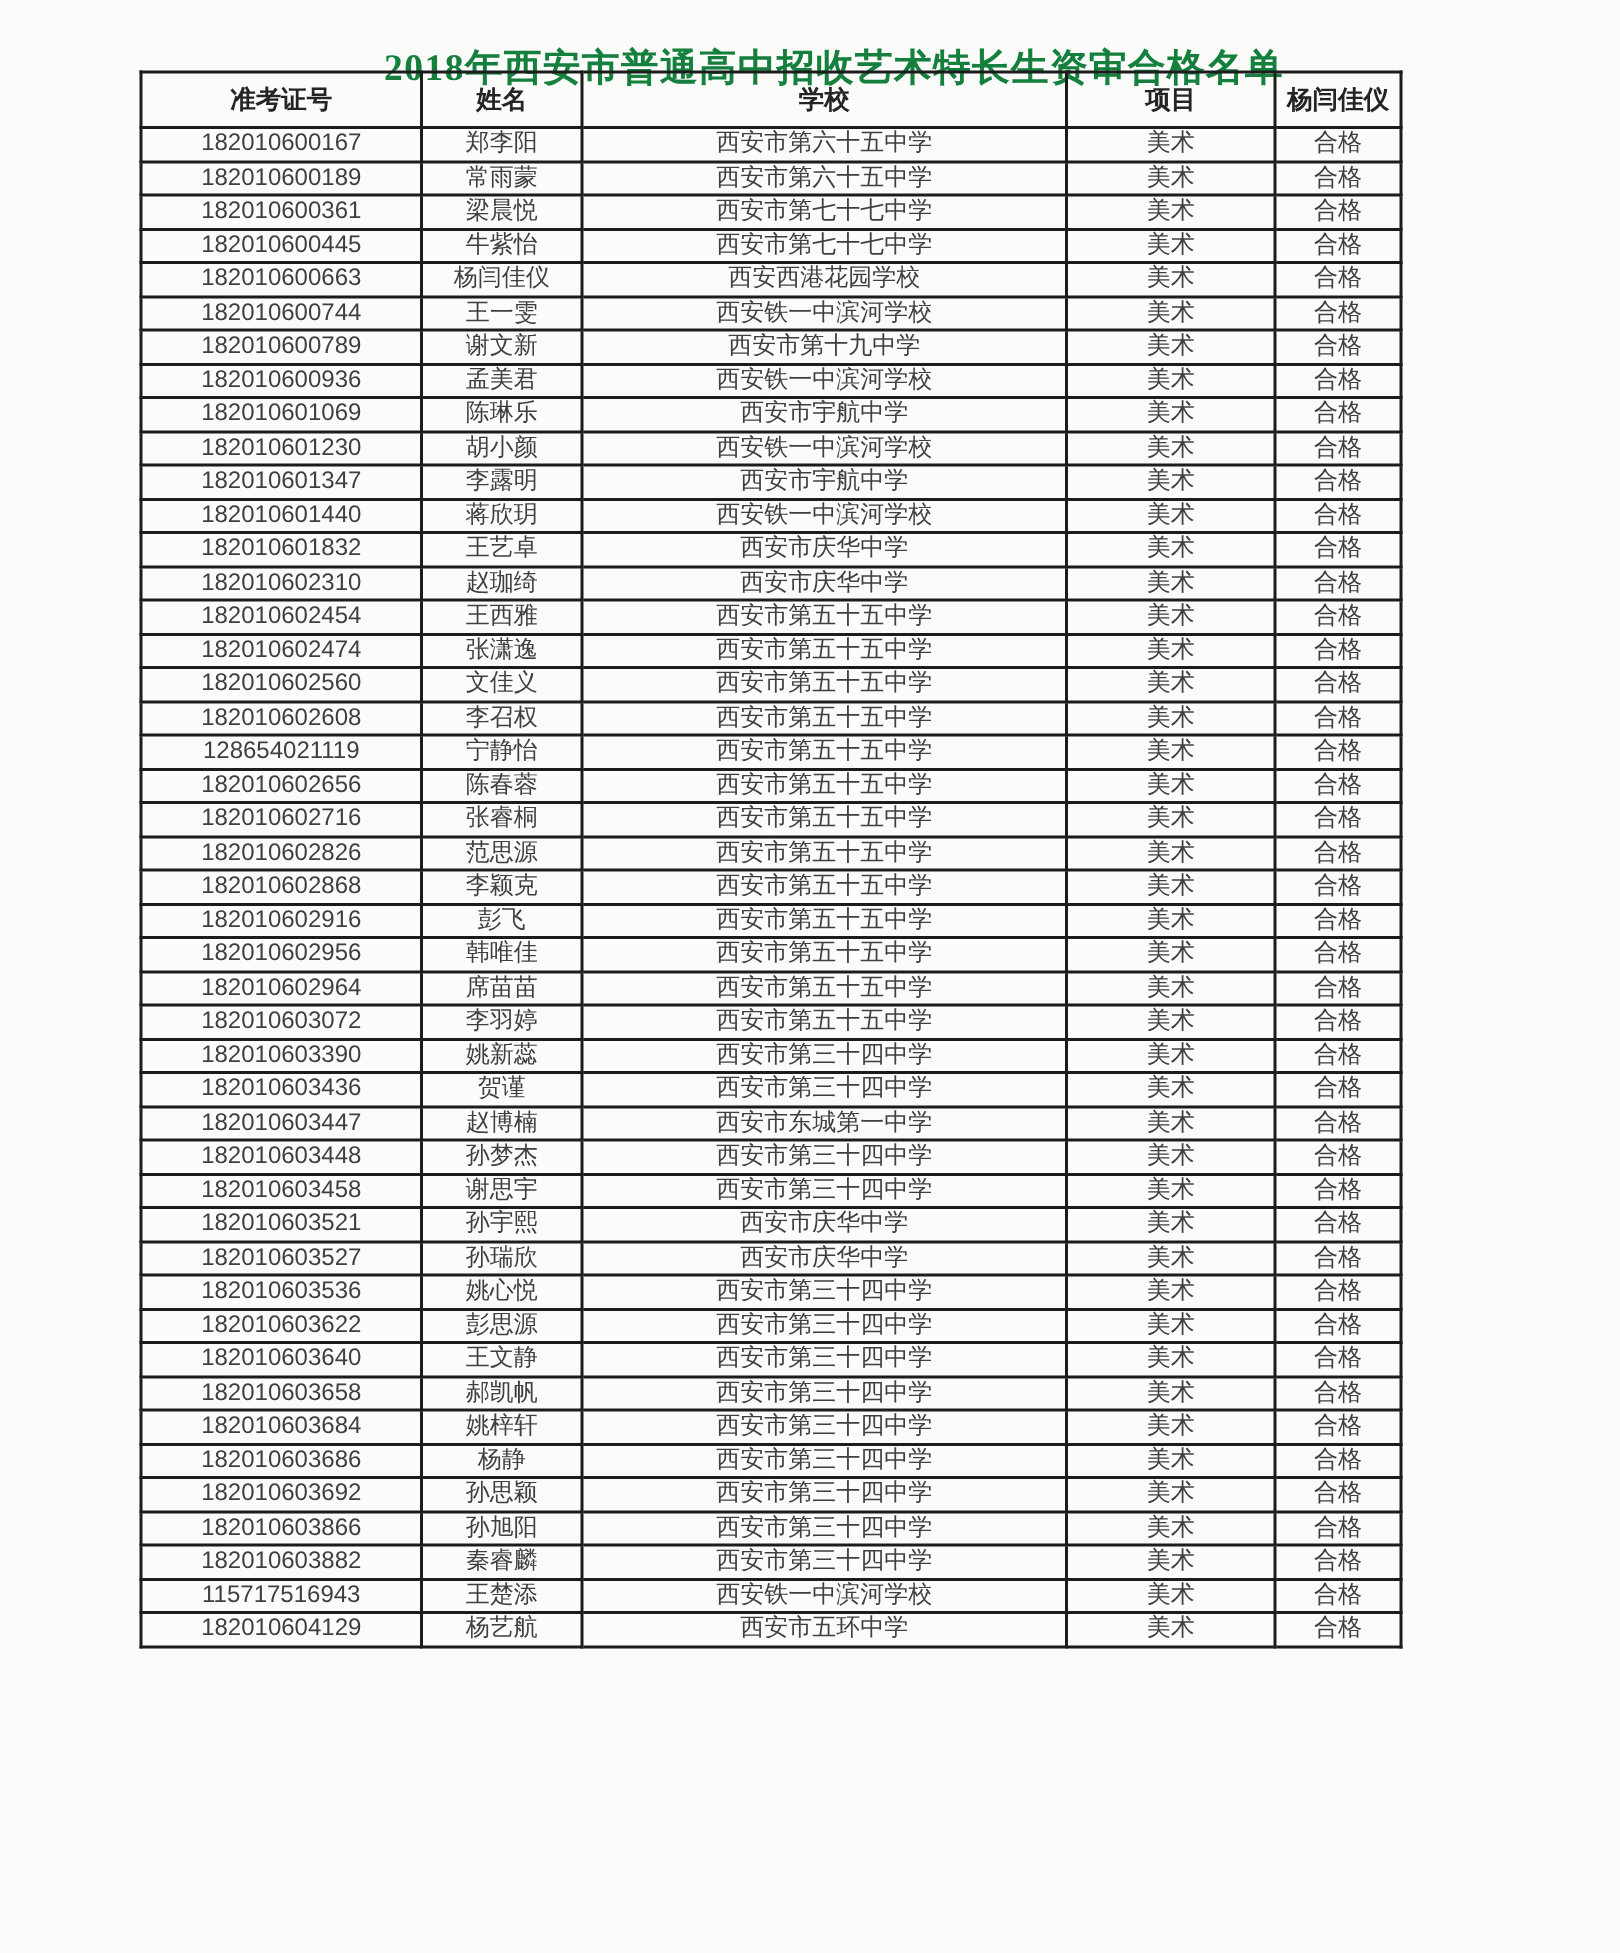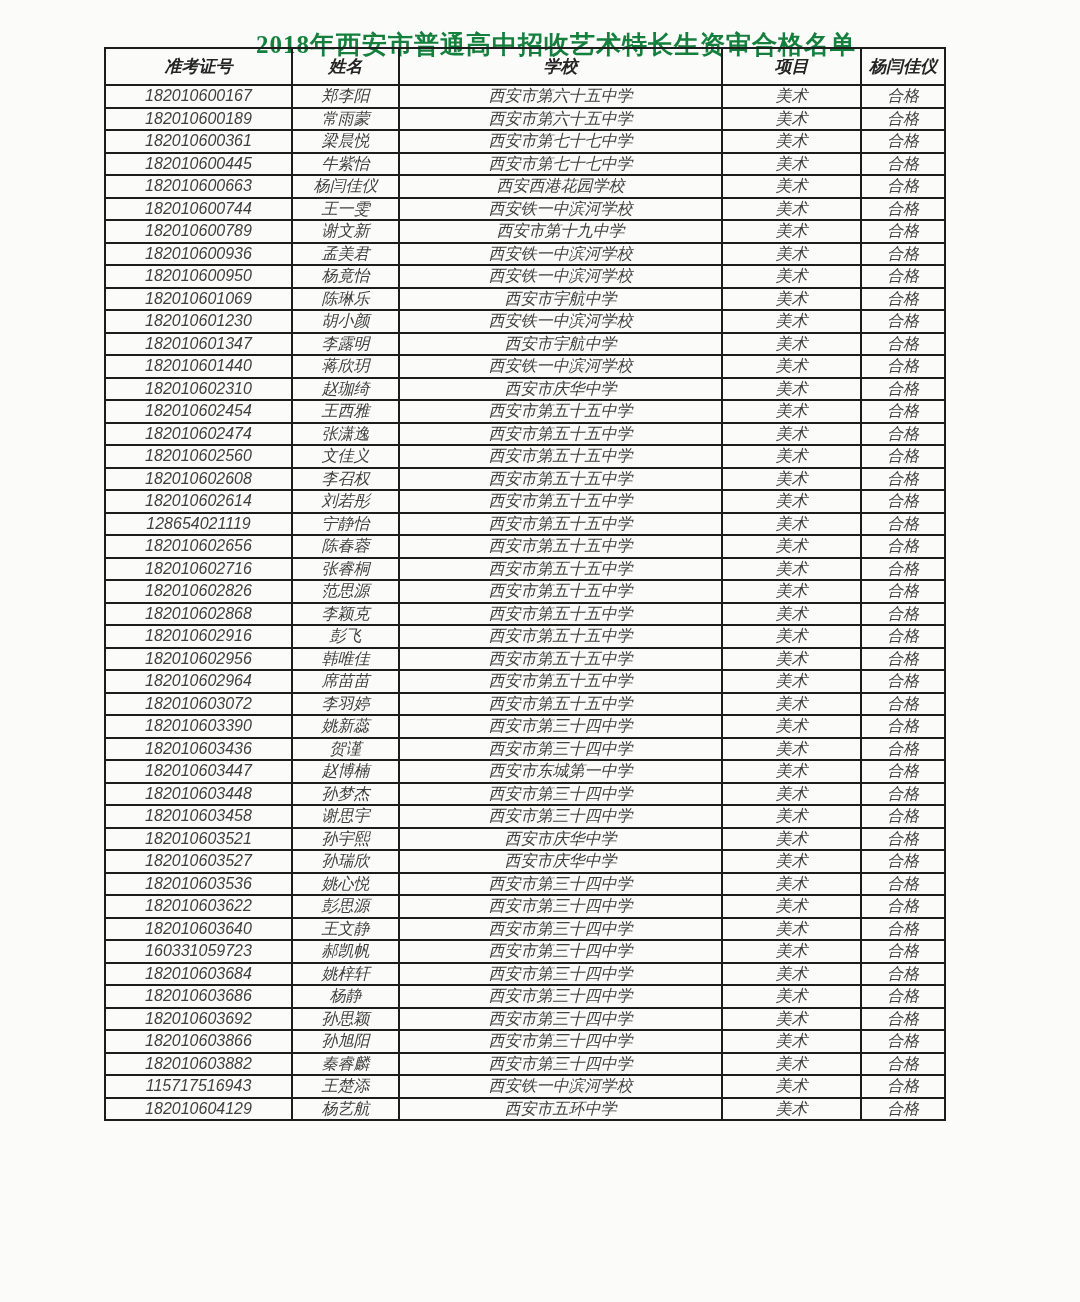--- a/index.html
+++ b/index.html
@@ -24,25 +24,24 @@
     margin: 16px;
     text-align: center;
     font-size: 25px;
     font-weight: bold;
     color: #15803d;
     letter-spacing: 1px;
   }
   table.results {
     position: absolute;
     top: 47px;
-    left: 104px;
+    left: 93px;
     width: 840px;
     border-collapse: collapse;
     table-layout: fixed;
-    font-style: italic;
   }
   table.results th,
   table.results td {
     border: 2px solid #1c1c1c;
     padding: 0;
     overflow: hidden;
     white-space: nowrap;
   }
   table.results thead th {
     height: 37px;
@@ -144,27 +143,20 @@
           <td class="col-pass">合格</td>
         </tr>
         <tr>
           <td class="col-exam-id">182010600936</td>
           <td class="col-name">孟美君</td>
           <td class="col-school">西安铁一中滨河学校</td>
           <td class="col-project">美术</td>
           <td class="col-pass">合格</td>
         </tr>
         <tr>
-          <td class="col-exam-id">182010600950</td>
-          <td class="col-name">杨竟怡</td>
-          <td class="col-school">西安铁一中滨河学校</td>
-          <td class="col-project">美术</td>
-          <td class="col-pass">合格</td>
-        </tr>
-        <tr>
           <td class="col-exam-id">182010601069</td>
           <td class="col-name">陈琳乐</td>
           <td class="col-school">西安市宇航中学</td>
           <td class="col-project">美术</td>
           <td class="col-pass">合格</td>
         </tr>
         <tr>
           <td class="col-exam-id">182010601230</td>
           <td class="col-name">胡小颜</td>
           <td class="col-school">西安铁一中滨河学校</td>
@@ -179,20 +171,27 @@
           <td class="col-pass">合格</td>
         </tr>
         <tr>
           <td class="col-exam-id">182010601440</td>
           <td class="col-name">蒋欣玥</td>
           <td class="col-school">西安铁一中滨河学校</td>
           <td class="col-project">美术</td>
           <td class="col-pass">合格</td>
         </tr>
         <tr>
+          <td class="col-exam-id">182010601832</td>
+          <td class="col-name">王艺卓</td>
+          <td class="col-school">西安市庆华中学</td>
+          <td class="col-project">美术</td>
+          <td class="col-pass">合格</td>
+        </tr>
+        <tr>
           <td class="col-exam-id">182010602310</td>
           <td class="col-name">赵珈绮</td>
           <td class="col-school">西安市庆华中学</td>
           <td class="col-project">美术</td>
           <td class="col-pass">合格</td>
         </tr>
         <tr>
           <td class="col-exam-id">182010602454</td>
           <td class="col-name">王西雅</td>
           <td class="col-school">西安市第五十五中学</td>
@@ -214,27 +213,20 @@
           <td class="col-pass">合格</td>
         </tr>
         <tr>
           <td class="col-exam-id">182010602608</td>
           <td class="col-name">李召权</td>
           <td class="col-school">西安市第五十五中学</td>
           <td class="col-project">美术</td>
           <td class="col-pass">合格</td>
         </tr>
         <tr>
-          <td class="col-exam-id">182010602614</td>
-          <td class="col-name">刘若彤</td>
-          <td class="col-school">西安市第五十五中学</td>
-          <td class="col-project">美术</td>
-          <td class="col-pass">合格</td>
-        </tr>
-        <tr>
           <td class="col-exam-id">128654021119</td>
           <td class="col-name">宁静怡</td>
           <td class="col-school">西安市第五十五中学</td>
           <td class="col-project">美术</td>
           <td class="col-pass">合格</td>
         </tr>
         <tr>
           <td class="col-exam-id">182010602656</td>
           <td class="col-name">陈春蓉</td>
           <td class="col-school">西安市第五十五中学</td>
@@ -354,21 +346,21 @@
           <td class="col-pass">合格</td>
         </tr>
         <tr>
           <td class="col-exam-id">182010603640</td>
           <td class="col-name">王文静</td>
           <td class="col-school">西安市第三十四中学</td>
           <td class="col-project">美术</td>
           <td class="col-pass">合格</td>
         </tr>
         <tr>
-          <td class="col-exam-id">160331059723</td>
+          <td class="col-exam-id">182010603658</td>
           <td class="col-name">郝凯帆</td>
           <td class="col-school">西安市第三十四中学</td>
           <td class="col-project">美术</td>
           <td class="col-pass">合格</td>
         </tr>
         <tr>
           <td class="col-exam-id">182010603684</td>
           <td class="col-name">姚梓轩</td>
           <td class="col-school">西安市第三十四中学</td>
           <td class="col-project">美术</td>

